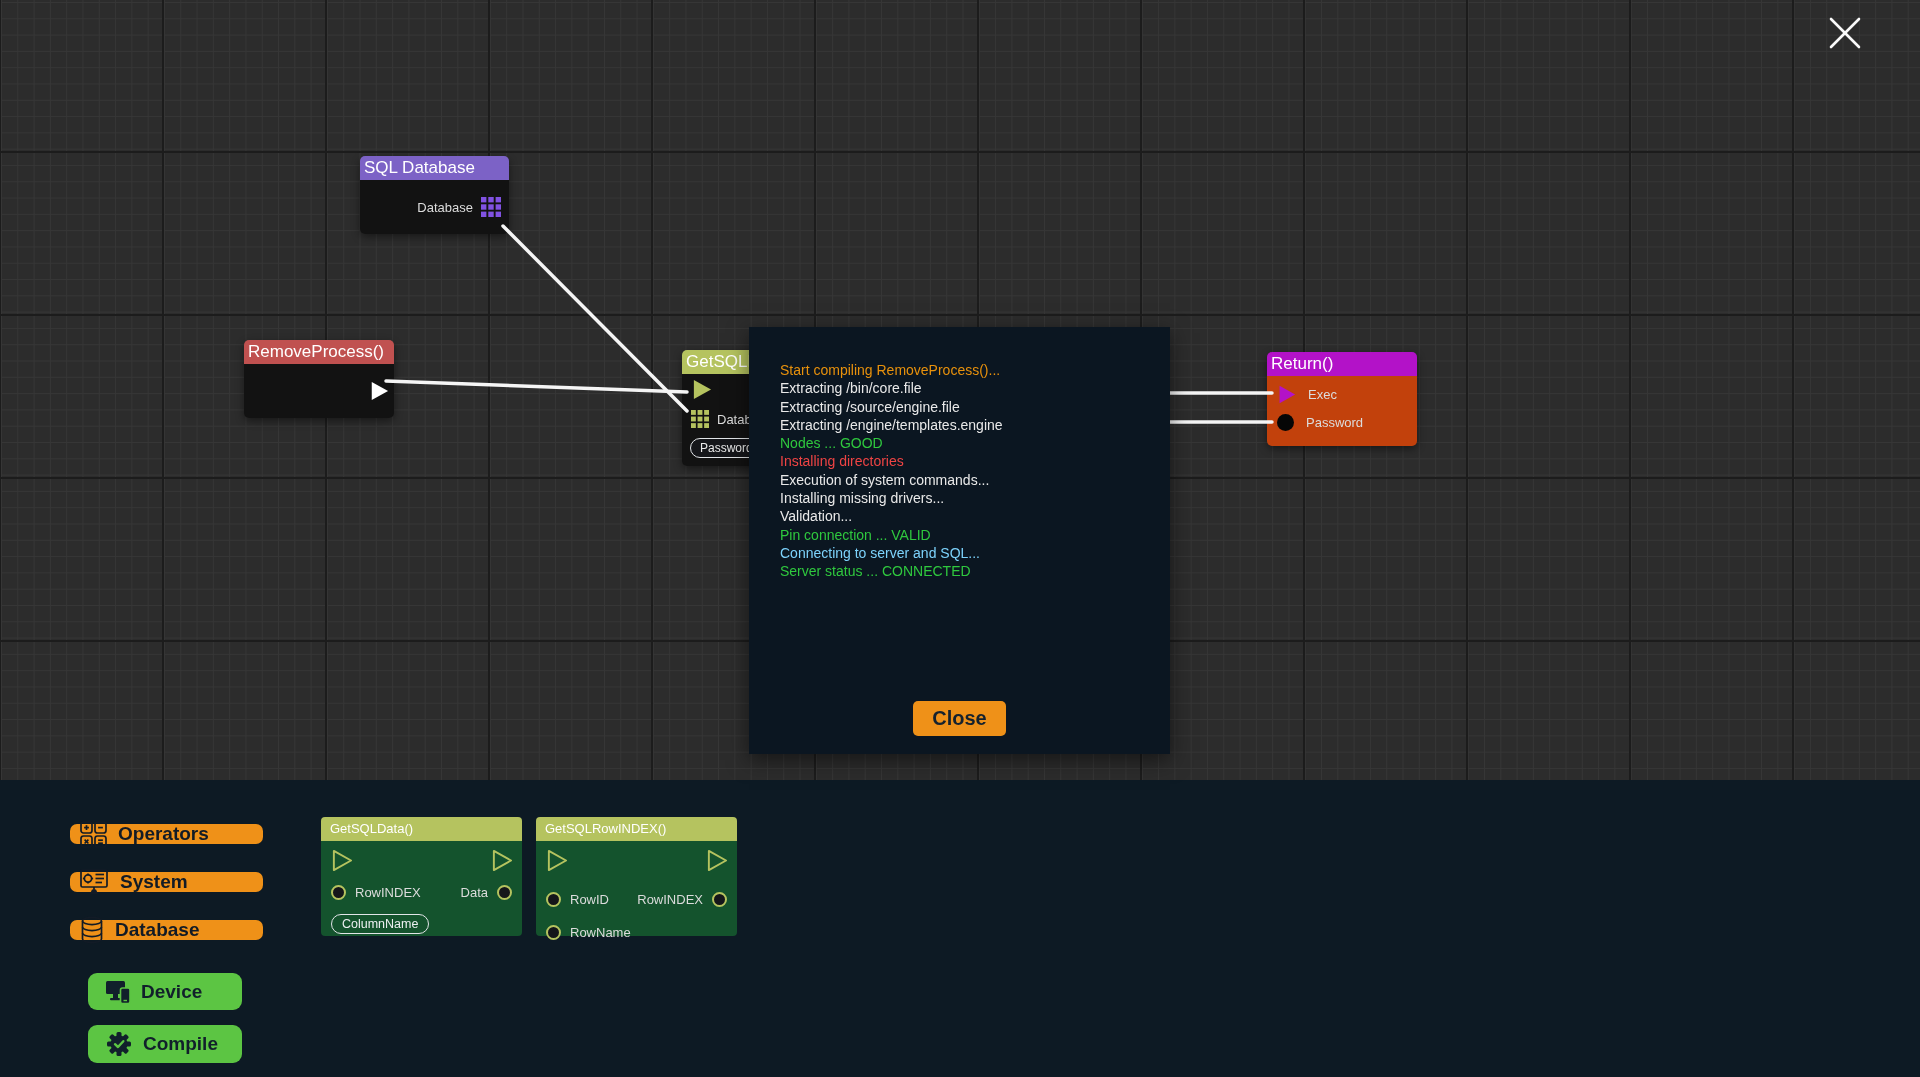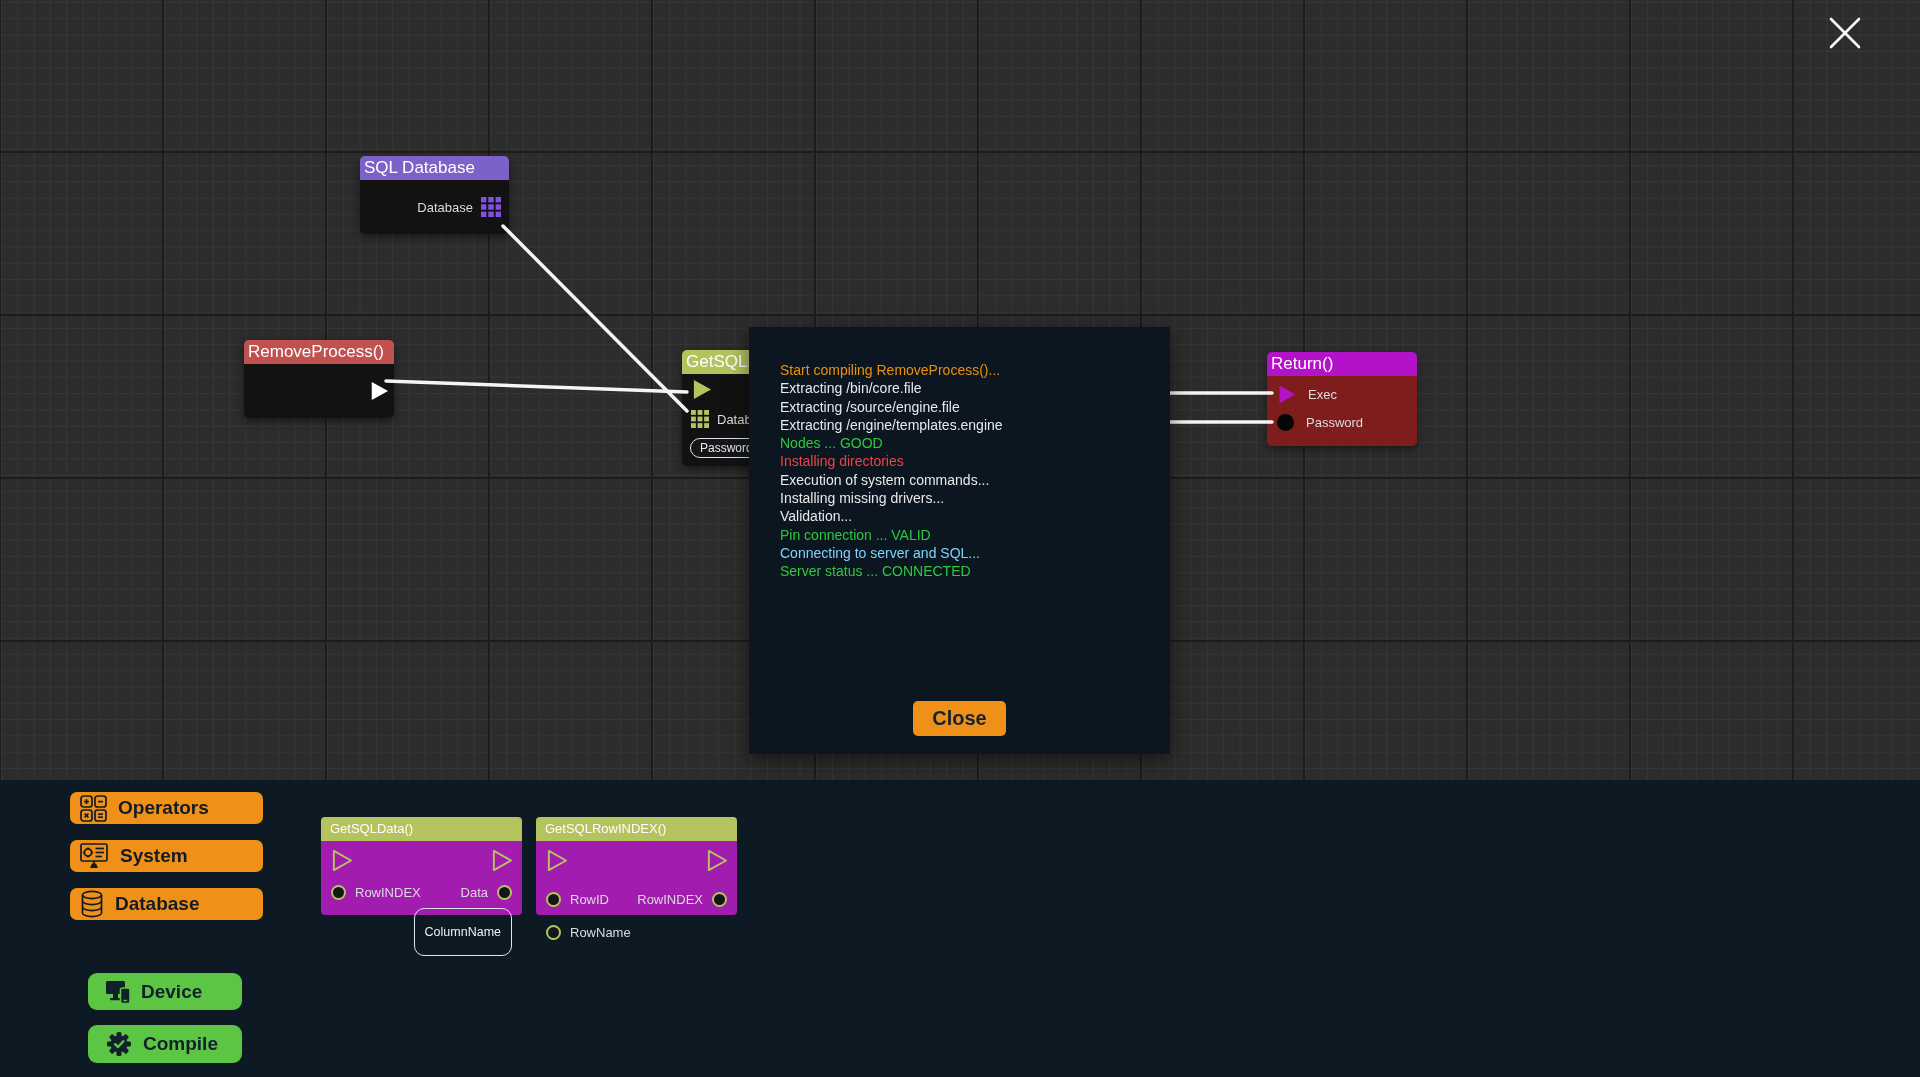--- a/index.html
+++ b/index.html
@@ -73,24 +73,24 @@
   }
 
   
   .screen-close { position:absolute; left:1820px; top:8px; width:50px; height:50px; z-index:6; cursor:pointer; }
   .screen-close line { stroke:#fafafa; stroke-width:2.6; stroke-linecap:round; }
 
   
   .panel { position:absolute; left:0; top:780px; width:1920px; height:297px; background:#0d1a24; z-index:8; }
 
   .cat-btn {
-    position:absolute; left:70px; width:193px; height:32px;
+    position:absolute; left:70px; width:193px; height:20px;
     background:#ef9118; border:none; border-radius:7px;
     display:flex; align-items:center; gap:11px; padding:0 0 0 10px;
-    font-family:inherit; cursor:pointer;
+    font-family:inherit; cursor:pointer;margin-top:32px;
   }
   .cat-btn .btn-label { font-size:19px; font-weight:bold; color:#121b26; }
   .cat-icon { flex:0 0 auto; display:block; }
   .cat-icon * { stroke:#121b26; fill:none; stroke-width:1.7; }
   .cat-icon .fill { fill:#121b26; stroke:none; }
 
   .act-btn {
     position:absolute; left:88px; width:154px; height:37px;
     background:#5cc543; border:none; border-radius:9px;
     display:flex; align-items:center; gap:10px; padding:0 0 0 17px;
@@ -98,28 +98,28 @@
   }
   .act-btn .btn-label { font-size:19px; font-weight:bold; color:#11202b; }
   .act-icon { flex:0 0 auto; display:block; }
 
   
   .tpl-node { position:absolute; top:37px; width:201px; border-radius:5px; }
   .tpl-header {
     height:24px; line-height:24px; padding:0 9px; background:#b5c35f;
     color:#fff; font-size:13px; border-radius:4px 4px 0 0; white-space:nowrap;
   }
-  .tpl-body { background:#a21caf; border-radius:0 0 4px 4px; height:74px; padding:5px 10px 0 10px;text-align:right; }
+  .tpl-body { background:#14532d; border-radius:0 0 4px 4px; height:95px; padding:5px 10px 0 10px; }
   .tpl-row { display:flex; align-items:center; gap:9px; }
   .tpl-row.triangles { justify-content:space-between; height:28px; color:#b5c35f; }
   .tpl-row.pins { height:25px; }
   .tpl-row .right-group { margin-left:auto; display:flex; align-items:center; gap:9px; }
   .tpl-pill {
     display:inline-block; border:1.5px solid #e2e5e8; border-radius:10px;
-    color:#eceff1; font-size:12.5px; padding:16px 10px; margin-top:3px;
+    color:#eceff1; font-size:12.5px; padding:2px 10px; margin-top:9px;
     background:transparent; white-space:nowrap; line-height:14px;
   }
 </style>
 </head>
 <body>
 
 <div class="canvas"></div>
 
 <div class="node" style="left:360px; top:156px; width:149px;">
   <div class="node-header" style="background: rgb(124, 98, 198);">
@@ -185,21 +185,21 @@
       <span class="pin-label">Database</span>
     </div>
     <span class="pill" style="position:absolute; left:8px; top:64px;">Password</span>
   </div>
 </div>
 
 <div class="node" style="left:1267px; top:352px; width:150px;">
   <div class="node-header" style="background: rgb(179, 18, 200);">
     <span>Return()</span>
   </div>
-  <div class="node-body" style="height:70px; background:#7f1d1d;">
+  <div class="node-body" style="height:70px; background:#c2410c;">
     <div style="position:absolute; left:10px; top:8px; display:flex; align-items:center; gap:12px;">
       <span style="color:#b312c8;">
         <svg class="tri" width="19" height="21" viewBox="0 0 22 24">
             <polygon points="3,2 21,12 3,22"></polygon>
           </svg>
       </span>
       <span class="pin-label">Exec</span>
     </div>
     <div style="position:absolute; left:10px; top:38px; display:flex; align-items:center; gap:12px;">
       <span class="dotpin"></span>

